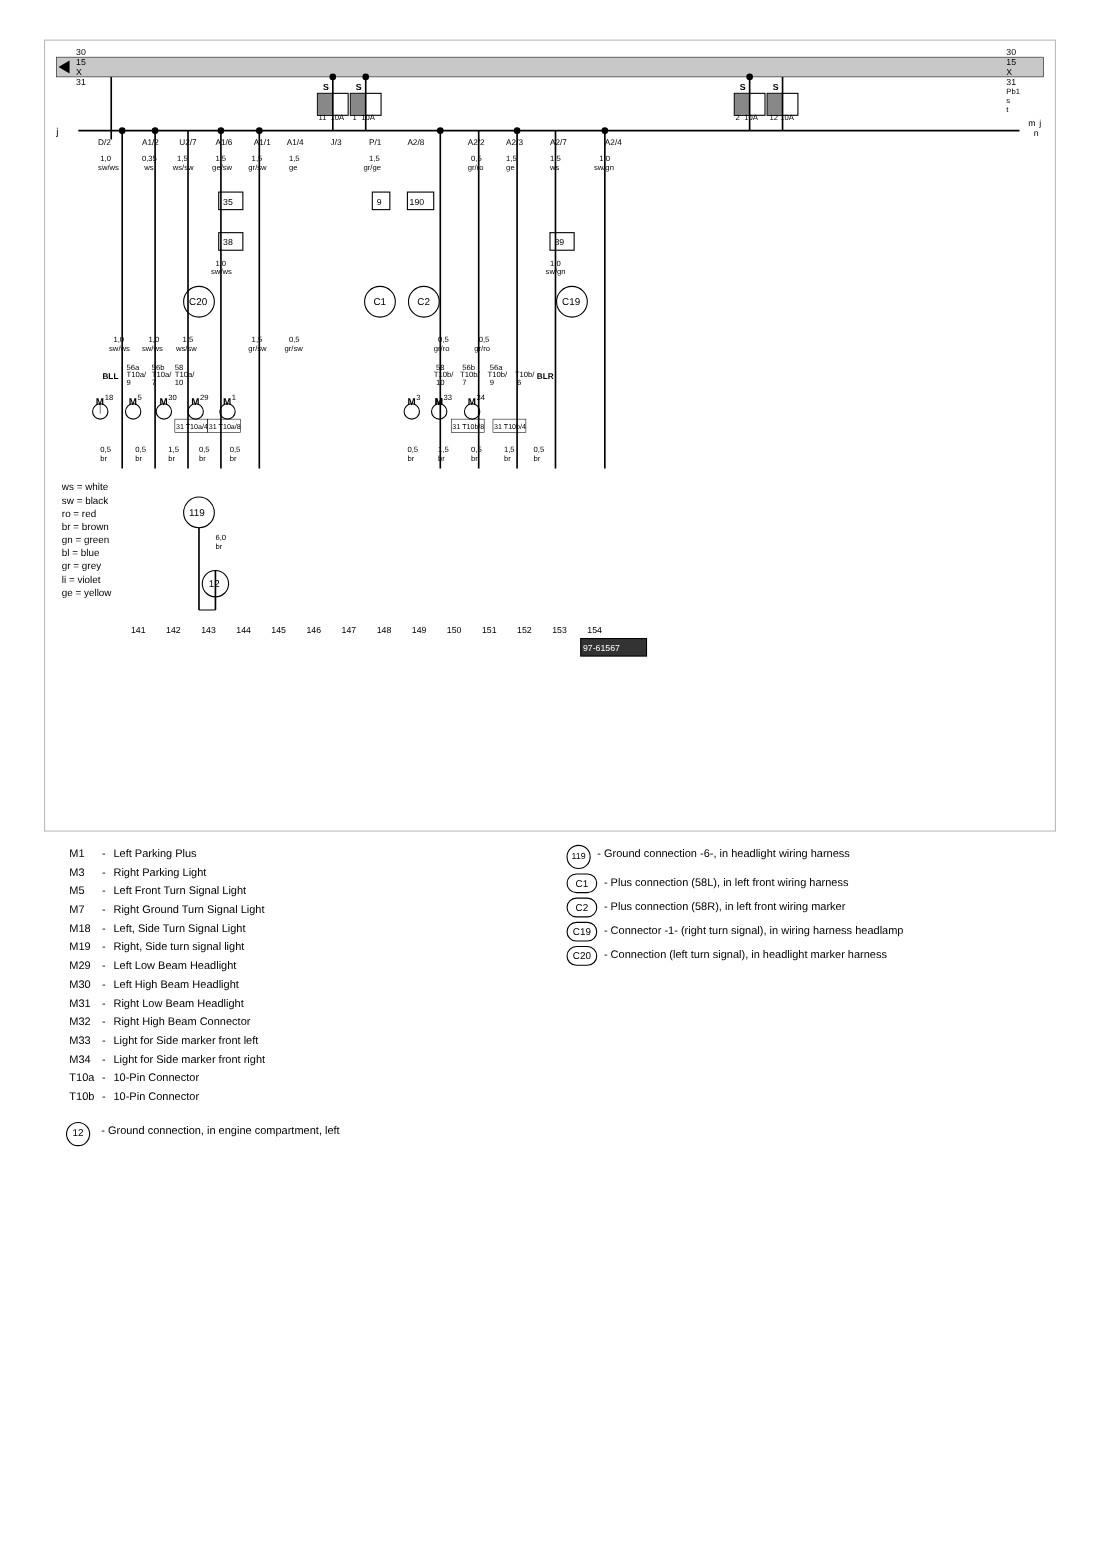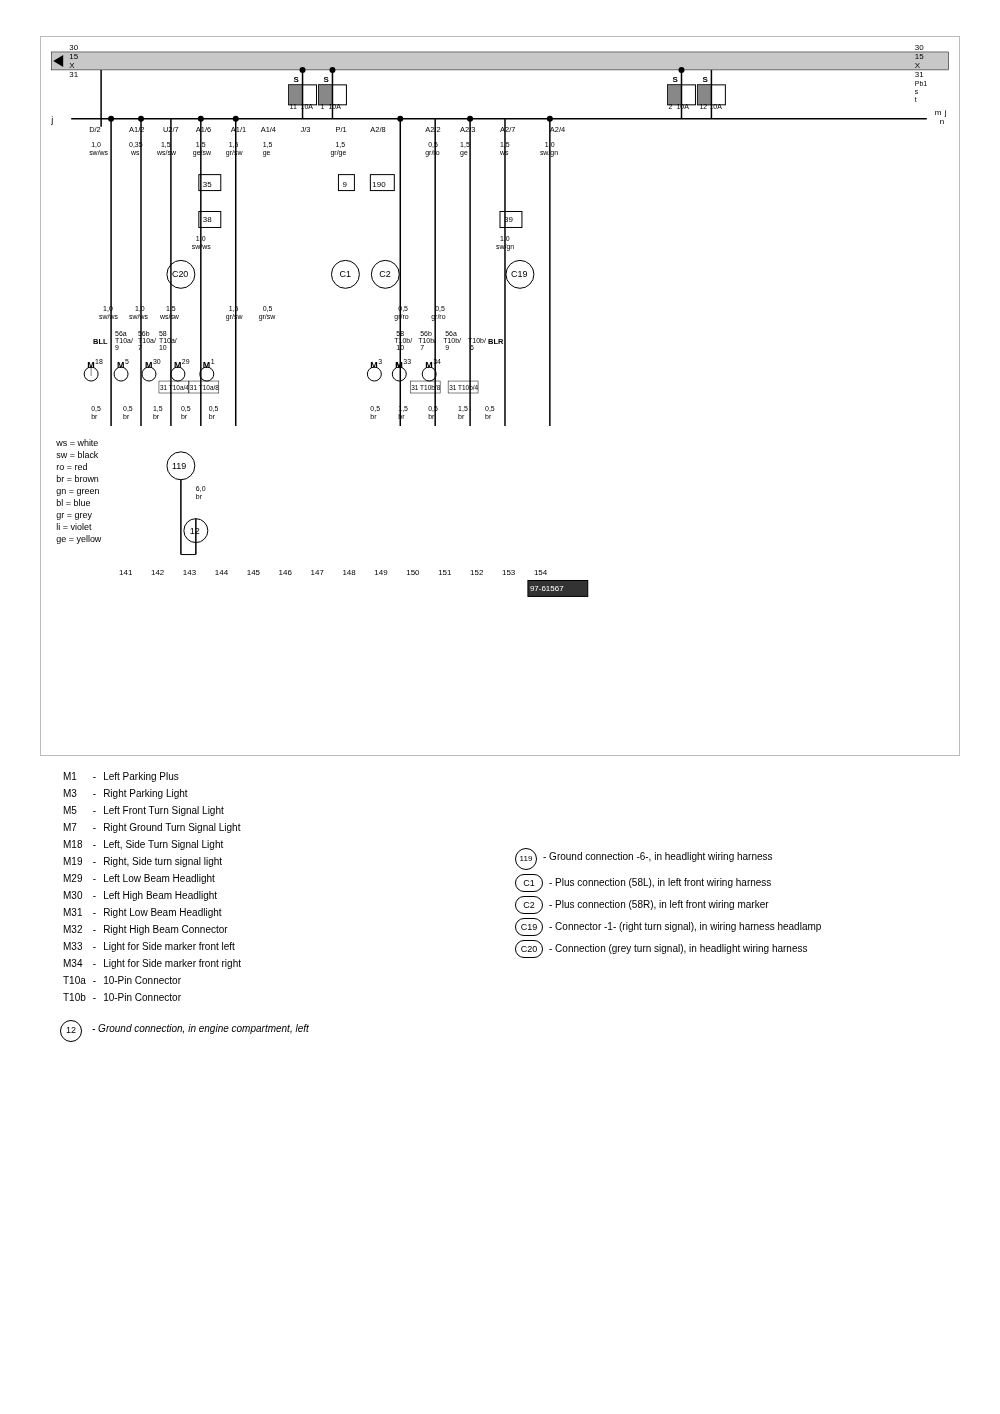--- a/index.html
+++ b/index.html
@@ -16,21 +16,20 @@
       width: 960px;
       margin: 16px auto;
       padding: 20px 10px;
       position: relative;
     }
     
     .bottom-section {
       margin-top: 10px;
       display: flex;
       gap: 30px;
-      align-items: center;
     }
     .component-list {
       font-size: 10px;
       line-height: 1.7;
     }
     .component-list table {
       border-collapse: collapse;
     }
     .component-list td {
       padding: 0 3px;
@@ -465,21 +464,21 @@
             <td style="padding:0 4px;">-</td>
             <td>10-Pin Connector</td>
           </tr>
         </tbody>
       </table>
 
       <div style="display:flex; align-items:flex-start; margin-top:14px;">
         <div class="ground-circle">
           <span>12</span>
         </div>
-        <div style="margin-left:4px;font-style:italic;">
+        <div style="margin-left:4px;">
           <span>- </span>
           <span>Ground connection, in engine compartment, left</span>
         </div>
       </div>
     </div>
 
     <div class="connector-list" style="flex:1; min-width:320px;">
 
       <div class="connector-item">
         <div class="ground-circle" style="font-size:8px;">119</div>
@@ -505,20 +504,20 @@
       <div class="connector-item">
         <div class="connector-circle">C19</div>
         <div>
           <span>-  </span><span>Connector -1- (right turn signal), in wiring harness headlamp</span>
         </div>
       </div>
 
       <div class="connector-item">
         <div class="connector-circle">C20</div>
         <div>
-          <span>-  </span><span>Connection (grey turn signal), in headlight wiring harness</span>
+          <span>-  </span><span>Connection (left turn signal), in headlight marker harness</span>
         </div>
       </div>
 
     </div>
   </div>
 
 </div>
 
 </body></html>

